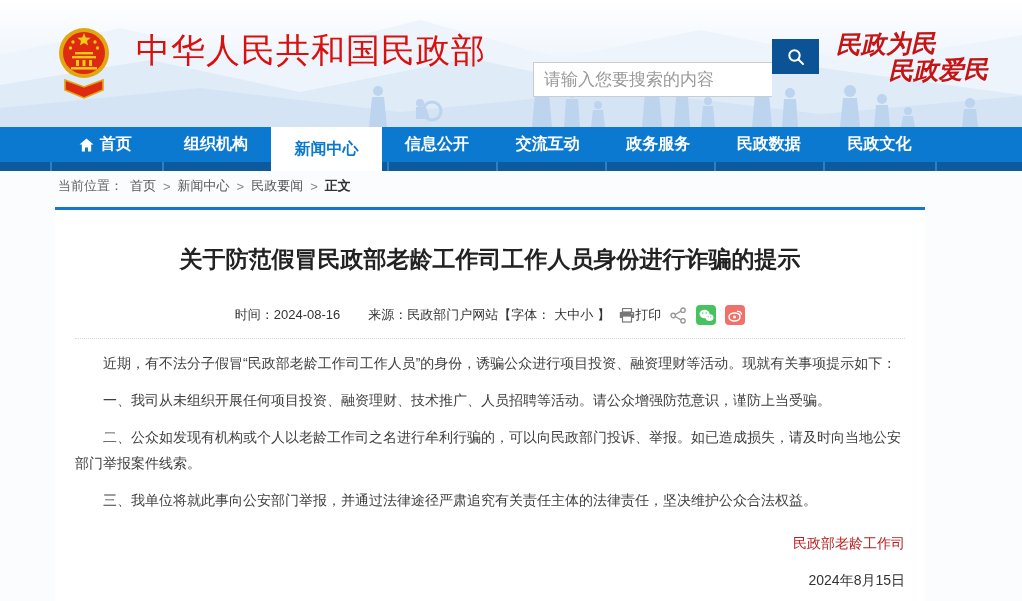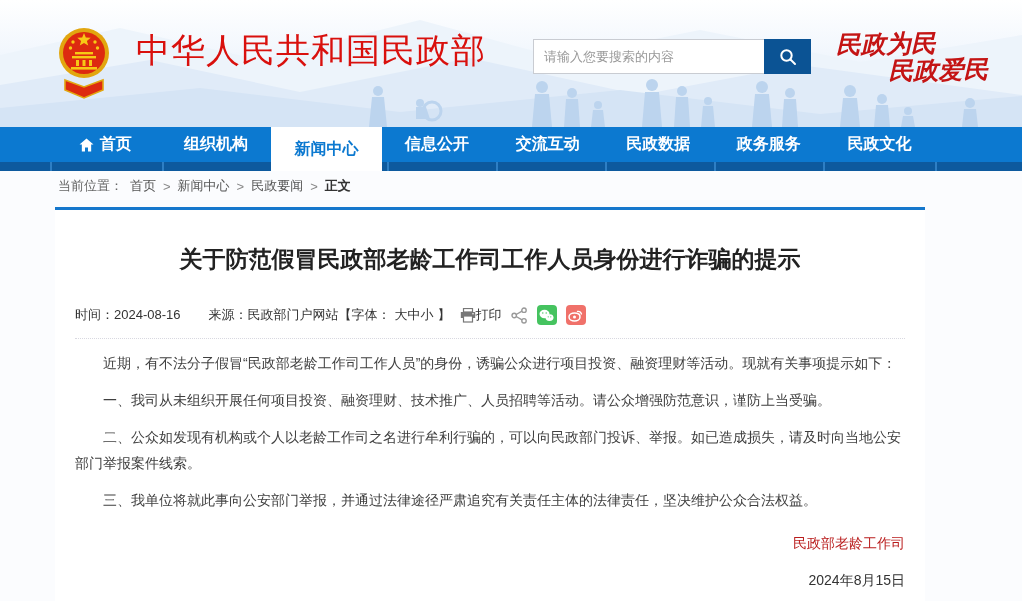--- a/index.html
+++ b/index.html
@@ -13,21 +13,21 @@
   .people-svg{position:absolute;left:310px;bottom:0;width:720px;height:50px;}
 
   .logo-area{position:absolute;left:58px;top:22px;display:flex;align-items:flex-start;cursor:pointer;}
   .emblem{width:52px;height:78px;margin-top:2px;}
   .title-block{margin-left:18px;}
   .site-title{margin:8px;font-size:34px;line-height:40px;font-weight:normal;color:#d9100d;letter-spacing:1px;}
   .site-subtitle{margin:4px 0 0 2px;font-size:12.5px;color:#dd3b38;letter-spacing:0.2px;}
 
   .search-box{position:absolute;left:533px;top:39px;display:flex;height:35px;}
   .search-input{width:212px;height:33px;border:1px solid #c9ccd2;border-right:none;background:#fff;
-    padding:0 8px 0 10px;font-size:13px;color:#333;outline:none;}
+    padding:0 16px 0 10px;font-size:17px;color:#333;outline:none;margin-top:23px;}
   .search-input::placeholder{color:#999;}
   .search-button{width:47px;height:35px;background:#0b5394;border:none;display:flex;align-items:center;
     justify-content:center;cursor:pointer;}
 
   .slogan{position:absolute;left:836px;top:30px;width:170px;color:#c41414;
     font-family:"DejaVu Serif","Liberation Serif",serif;font-style:italic;font-weight:bold;
     font-size:25px;line-height:27px;transform:rotate(-1deg);}
   .slogan .line2{display:block;margin-left:52px;}
 
   
@@ -43,21 +43,21 @@
   
   .breadcrumb{position:absolute;top:177px;left:58px;font-size:13px;color:#666;display:flex;gap:7px;align-items:center;}
   .breadcrumb .crumb{color:#555;cursor:pointer;}
   .breadcrumb .crumb.last{color:#333;font-weight:bold;cursor:default;}
   .breadcrumb .sep{color:#888;}
 
   
   .article-container{position:absolute;left:55px;top:207px;width:870px;height:394px;background:#ffffff;
     border-top:3px solid #1577cc;box-sizing:border-box;padding:8px 20px;}
   .article-title{margin:26px 0 0 0;text-align:center;font-size:23px;font-weight:bold;color:#222;line-height:30px;}
-  .meta-row{margin-top:31px;display:flex;justify-content:flex-start;align-items:center;font-size:13px;color:#333;}
+  .meta-row{margin-top:31px;display:flex;justify-content:center;align-items:center;font-size:13px;color:#333;}
   .meta-left{display:flex;gap:28px;}
   .meta-right{display:flex;align-items:center;gap:9px;}
   .font-size-ctl{display:flex;gap:4px;align-items:center;color:#333;}
   .font-size-ctl .fs-btn{cursor:pointer;}
   .print-btn{display:flex;align-items:center;gap:0;color:#333;cursor:pointer;}
   .share-badge{width:20px;height:20px;border-radius:4px;display:flex;align-items:center;justify-content:center;cursor:pointer;}
   .badge-wechat{background:#45c35f;}
   .badge-weibo{background:#f0716a;}
   .dotted-sep{margin-top:13px;border:none;border-top:1px dotted #d8d8e0;height:0;}
   .article-body{font-size:14px;color:#404040;line-height:26px;}
@@ -176,24 +176,24 @@
       <div class="nav-item active">
         <span>新闻中心</span>
       </div>
       <div class="nav-item">
         <span>信息公开</span>
       </div>
       <div class="nav-item">
         <span>交流互动</span>
       </div>
       <div class="nav-item">
+        <span>政务服务</span>
+      </div>
+      <div class="nav-item">
         <span>民政数据</span>
-      </div>
-      <div class="nav-item">
-        <span>政务服务</span>
       </div>
       <div class="nav-item">
         <span>民政文化</span>
       </div>
     </div>
 
   <div class="breadcrumb">
     <span class="crumb-label">当前位置：</span>
   <span class="crumb">首页</span>
       <span class="sep">&gt;</span>

